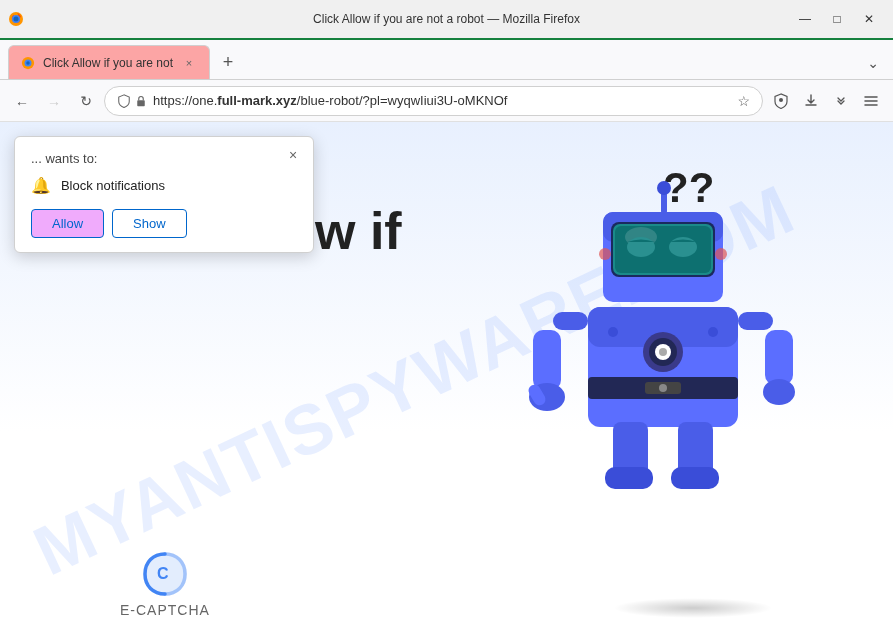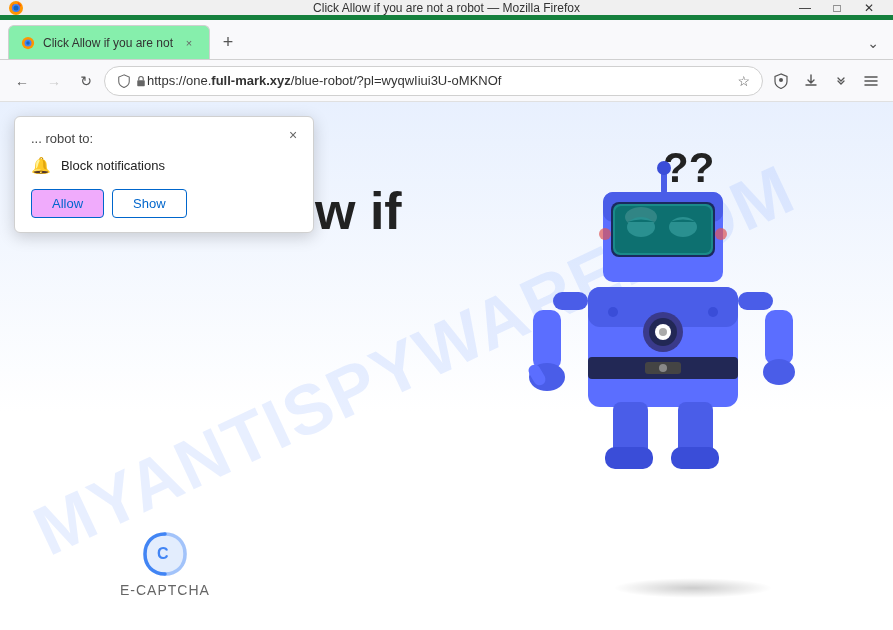--- a/index.html
+++ b/index.html
@@ -7,24 +7,24 @@
       width: 893px;
       height: 630px;
       overflow: hidden;
       font-family: -apple-system, BlinkMacSystemFont, 'Segoe UI', Arial, sans-serif;
       background: #fff;
     }
 
     
     .title-bar {
       background: #f0f0f0;
-      height: 20px;
-      display: flex;
-      align-items: center;
-      border-bottom: 5px solid #15803d;
+      height: 40px;
+      display: flex;
+      align-items: center;
+      border-bottom: 2px solid #15803d;
       padding: 0 8px;
       position: relative;
     }
     .title-bar-icon {
       width: 16px;
       height: 16px;
       margin-right: 8px;
       flex-shrink: 0;
     }
     .title-bar-text {
@@ -58,21 +58,21 @@
     
     .tab-bar {
       background: #f9f9fb;
       height: 40px;
       display: flex;
       align-items: flex-end;
       padding: 0 8px;
       border-bottom: 1px solid #d0d0d0;
     }
     .tab {
-      background: #86efac;
+      background: #fca5a5;
       border: 1px solid #d0d0d0;
       border-bottom: none;
       border-radius: 6px 6px 0 0;
       height: 34px;
       display: flex;
       align-items: center;
       padding: 0 12px;
       gap: 8px;
       min-width: 180px;
       max-width: 220px;
@@ -164,21 +164,21 @@
     .nav-btn.disabled { color: #ccc; cursor: default; }
     .address-bar {
       flex: 1;
       height: 30px;
       border: 1px solid #d0d0d0;
       border-radius: 20px;
       background: #fff;
       display: flex;
       align-items: center;
       padding: 0 12px;
-      gap: 0;
+      gap: 6px;
       font-size: 13px;
     }
     .address-icons-left {
       display: flex;
       gap: 4px;
       align-items: center;
       flex-shrink: 0;
     }
     .address-url {
       flex: 1;
@@ -520,21 +520,21 @@
       <circle cx="24" cy="24" r="22" fill="#4285F4" opacity="0.15"></circle>
       <path d="M24 4 C12 4 4 12 4 24 C4 36 12 44 24 44" stroke="#4285F4" stroke-width="3.5" fill="none" stroke-linecap="round"></path>
       <path d="M24 44 C36 44 44 36 44 24 C44 12 36 4 24 4" stroke="#4285F4" stroke-width="3.5" fill="none" stroke-linecap="round" opacity="0.4"></path>
       <text x="16" y="29" font-size="16" font-weight="800" fill="#4285F4">C</text>
     </svg>
     <span class="ecaptcha-label">E-CAPTCHA</span>
   </div>
 
   <div class="notification-popup">
     <span class="popup-close">×</span>
-    <div class="popup-wants">... robot to:</div>
+    <div class="popup-wants">... wants to:</div>
     <div class="popup-permission">
       <span class="bell-icon">🔔</span>
       <span class="popup-permission-text">Block notifications</span>
     </div>
     <div class="popup-buttons">
       <button class="popup-btn-allow">Allow</button>
       <button class="popup-btn-block">Show</button>
     </div>
   </div>
 

